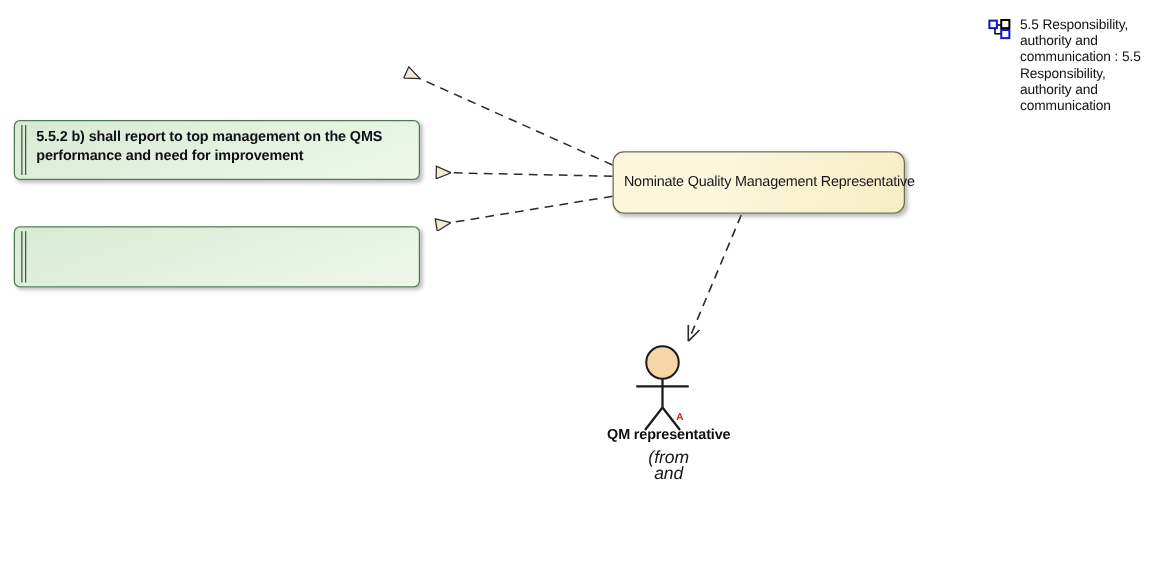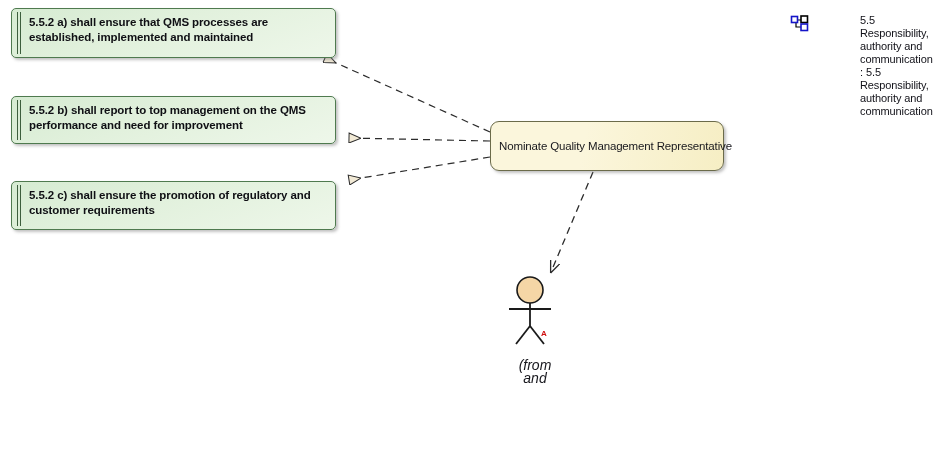--- a/index.html
+++ b/index.html
@@ -88,21 +88,20 @@
     width: 20px;
     height: 18px;
     margin-top: 1px;
   }
   .legend-text {
     font-size: 11px;
     line-height: 13px;
     color: #111118;
     letter-spacing: -0.1px;
     width: 108px;
-    margin-left: 44px;
   }
 
   
   .actor-svg {
     position: absolute;
     left: 495px;
     top: 272px;
     width: 80px;
     height: 80px;
   }
@@ -157,33 +156,28 @@
 
     <line x1="490" y1="132" x2="325" y2="58" stroke="#2b2b2b" stroke-width="1.2" stroke-dasharray="7,5" marker-end="url(#hollow-tri)"></line>
 
     <line x1="490" y1="141" x2="349" y2="138" stroke="#2b2b2b" stroke-width="1.2" stroke-dasharray="7,5" marker-end="url(#hollow-tri)"></line>
 
     <line x1="490" y1="157" x2="349" y2="180" stroke="#2b2b2b" stroke-width="1.2" stroke-dasharray="7,5" marker-end="url(#hollow-tri)"></line>
 
     <line x1="593" y1="172" x2="551" y2="272" stroke="#2b2b2b" stroke-width="1.3" stroke-dasharray="7,5" marker-end="url(#open-arrow)"></line>
   </svg>
 
-  <div class="req-box" style="left:11px; top:8px; width:325px; height:50px;">
-    <div class="req-bar"></div>
-    <div class="req-text">5.5.2 a) shall ensure that QMS processes are established, implemented and maintained</div>
-  </div>
 
   <div class="req-box" style="left:11px; top:96px; width:325px; height:48px;">
     <div class="req-bar"></div>
     <div class="req-text">5.5.2 b) shall report to top management on the QMS performance and need for improvement</div>
   </div>
 
   <div class="req-box" style="left:11px; top:181px; width:325px; height:49px;">
     <div class="req-bar"></div>
-    <div class="req-text">5.5.2 c) shall ensure the promotion of regulatory and customer requirements</div>
   </div>
 
   <div class="usecase-box" style="left:490px; top:121px; width:234px; height:50px;padding-left:17px;">
     <span class="usecase-label">Nominate Quality Management Representative</span>
   </div>
 
   <div class="legend">
     <span class="legend-icon">
       <svg width="20" height="18" viewBox="0 0 20 18">
         <path d="M 6,5 L 11,5 M 6,5 L 6,12 L 11,12" stroke="#000000" stroke-width="1.2" fill="none"></path>
@@ -200,19 +194,20 @@
       <circle cx="35" cy="18" r="13" fill="#f5d6a6" stroke="#1a1a1a" stroke-width="1.6"></circle>
       <line x1="35" y1="31" x2="35" y2="54" stroke="#1a1a1a" stroke-width="1.8"></line>
       <line x1="14" y1="37" x2="56" y2="37" stroke="#1a1a1a" stroke-width="1.8"></line>
       <line x1="35" y1="54" x2="21" y2="72" stroke="#1a1a1a" stroke-width="1.8"></line>
       <line x1="35" y1="54" x2="49" y2="72" stroke="#1a1a1a" stroke-width="1.8"></line>
     </svg>
   </span>
 
   <span class="abstract-mark">A</span>
 
+  <div class="actor-name">QM representative</div>
 
   <div class="actor-from">
     <div>(from</div>
     <div>and</div>
   </div>
 
 </div>
 
 </body></html>

